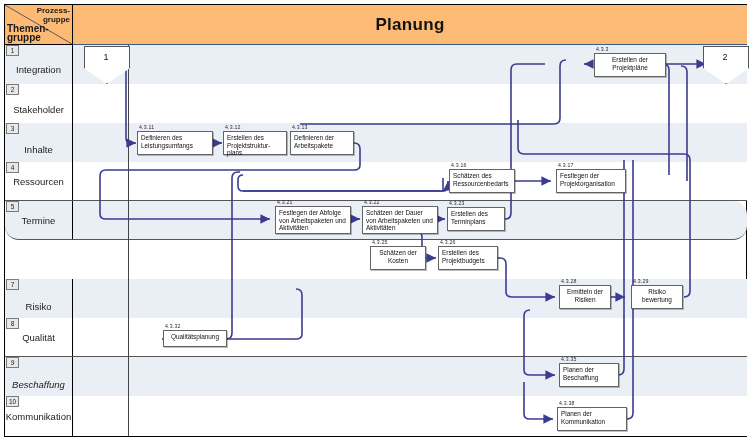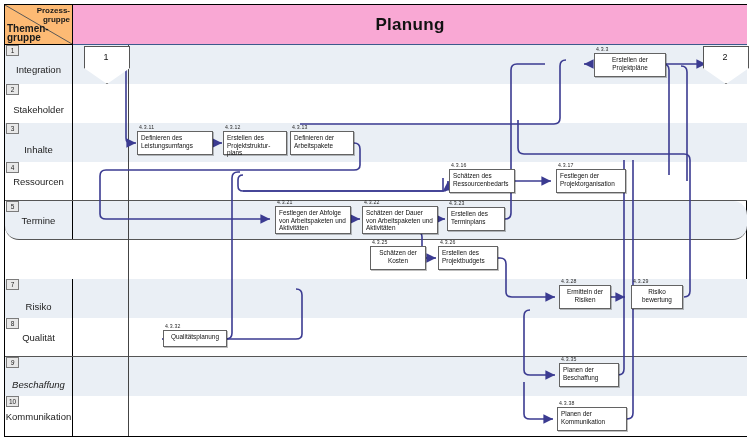--- a/index.html
+++ b/index.html
@@ -10,21 +10,21 @@
   .frame{position:absolute;left:4px;top:4px;width:743px;height:433px;border:1px solid #000;box-sizing:border-box;}
 
   
   .corner{position:absolute;left:5px;top:5px;width:68px;height:40px;background:#fdba74;box-sizing:border-box;
           border-right:1px solid #000;border-bottom:1px solid #000;overflow:hidden;}
   .corner .diag{position:absolute;left:0;top:0;width:100%;height:100%;}
   .corner .lbl-pg{position:absolute;right:2px;top:1px;font-size:8px;line-height:9px;font-weight:bold;color:#1a1a1a;text-align:right;}
   .corner .lbl-tg{position:absolute;left:2px;bottom:2px;font-size:10px;line-height:9px;font-weight:bold;color:#1a1a1a;text-align:left;}
 
   
-  .titlebar{position:absolute;left:73px;top:5px;width:674px;height:40px;background:#f9a8d4;
+  .titlebar{position:absolute;left:73px;top:5px;width:674px;height:40px;background:#fdba74;
             box-sizing:border-box;border-bottom:1px solid #3c5a8c;display:flex;align-items:center;justify-content:center;}
   .titlebar span{font-size:17px;font-weight:bold;color:#121212;letter-spacing:.3px;}
 
   
   .row{position:absolute;left:5px;width:742px;box-sizing:border-box;border-bottom:1px solid #555;}
   .row.alt{background:#eaeff5;}
   .row.plain{background:#ffffff;}
   .rowlabel{position:absolute;left:0;top:0;width:68px;height:100%;box-sizing:border-box;
             border-right:1px solid #000;display:flex;align-items:center;justify-content:center;}
   .rowlabel span{font-size:9.5px;color:#1c1c1c;}

